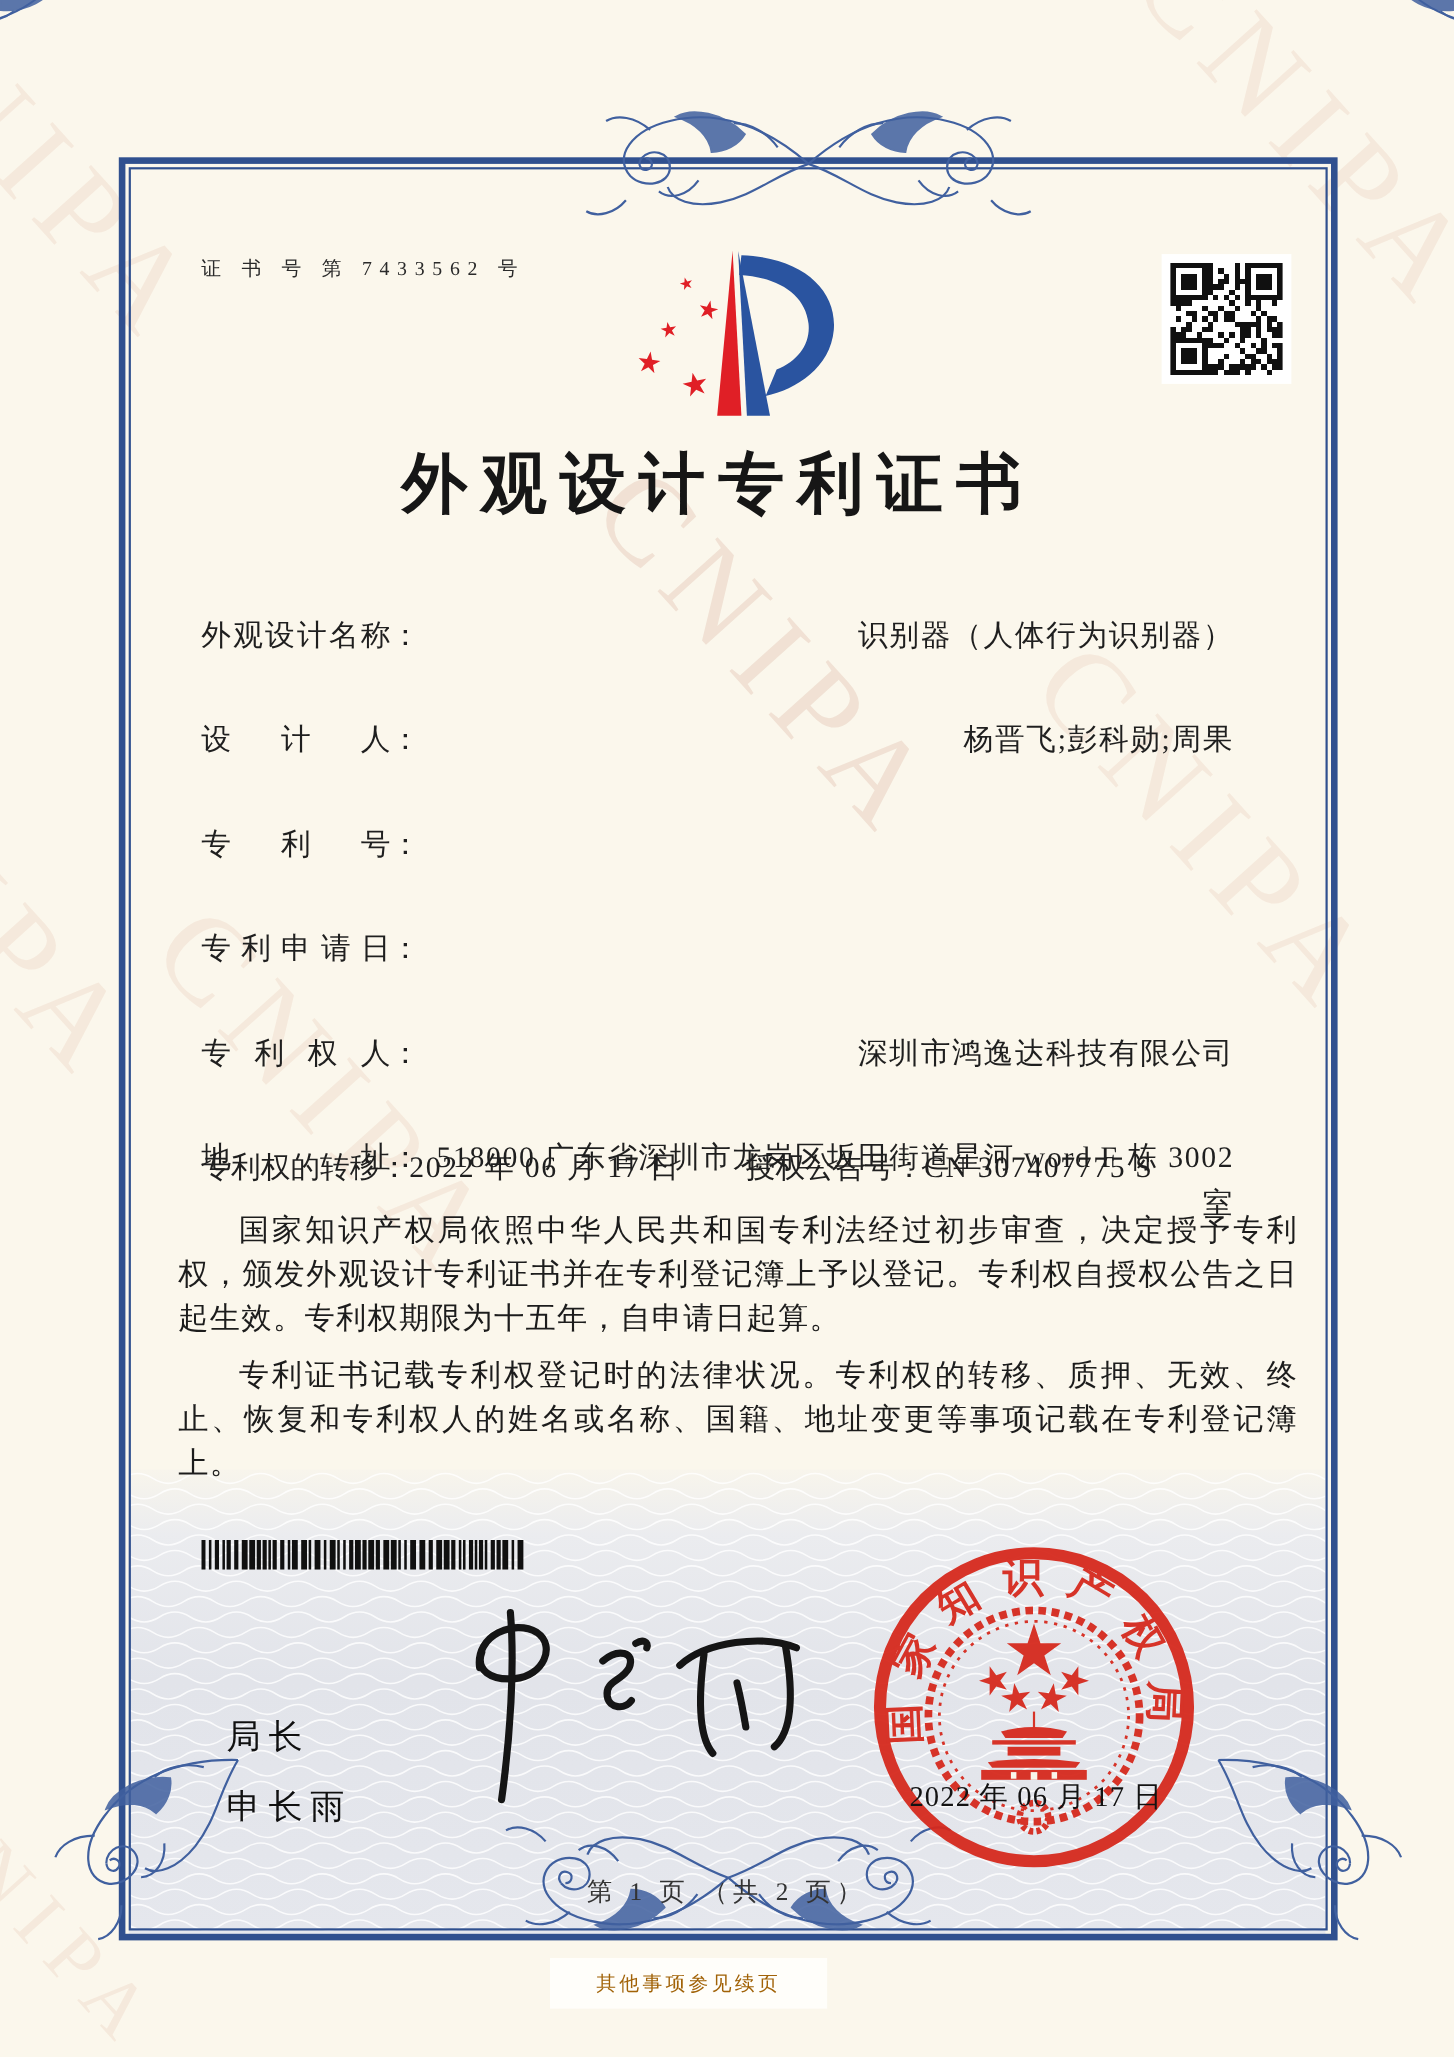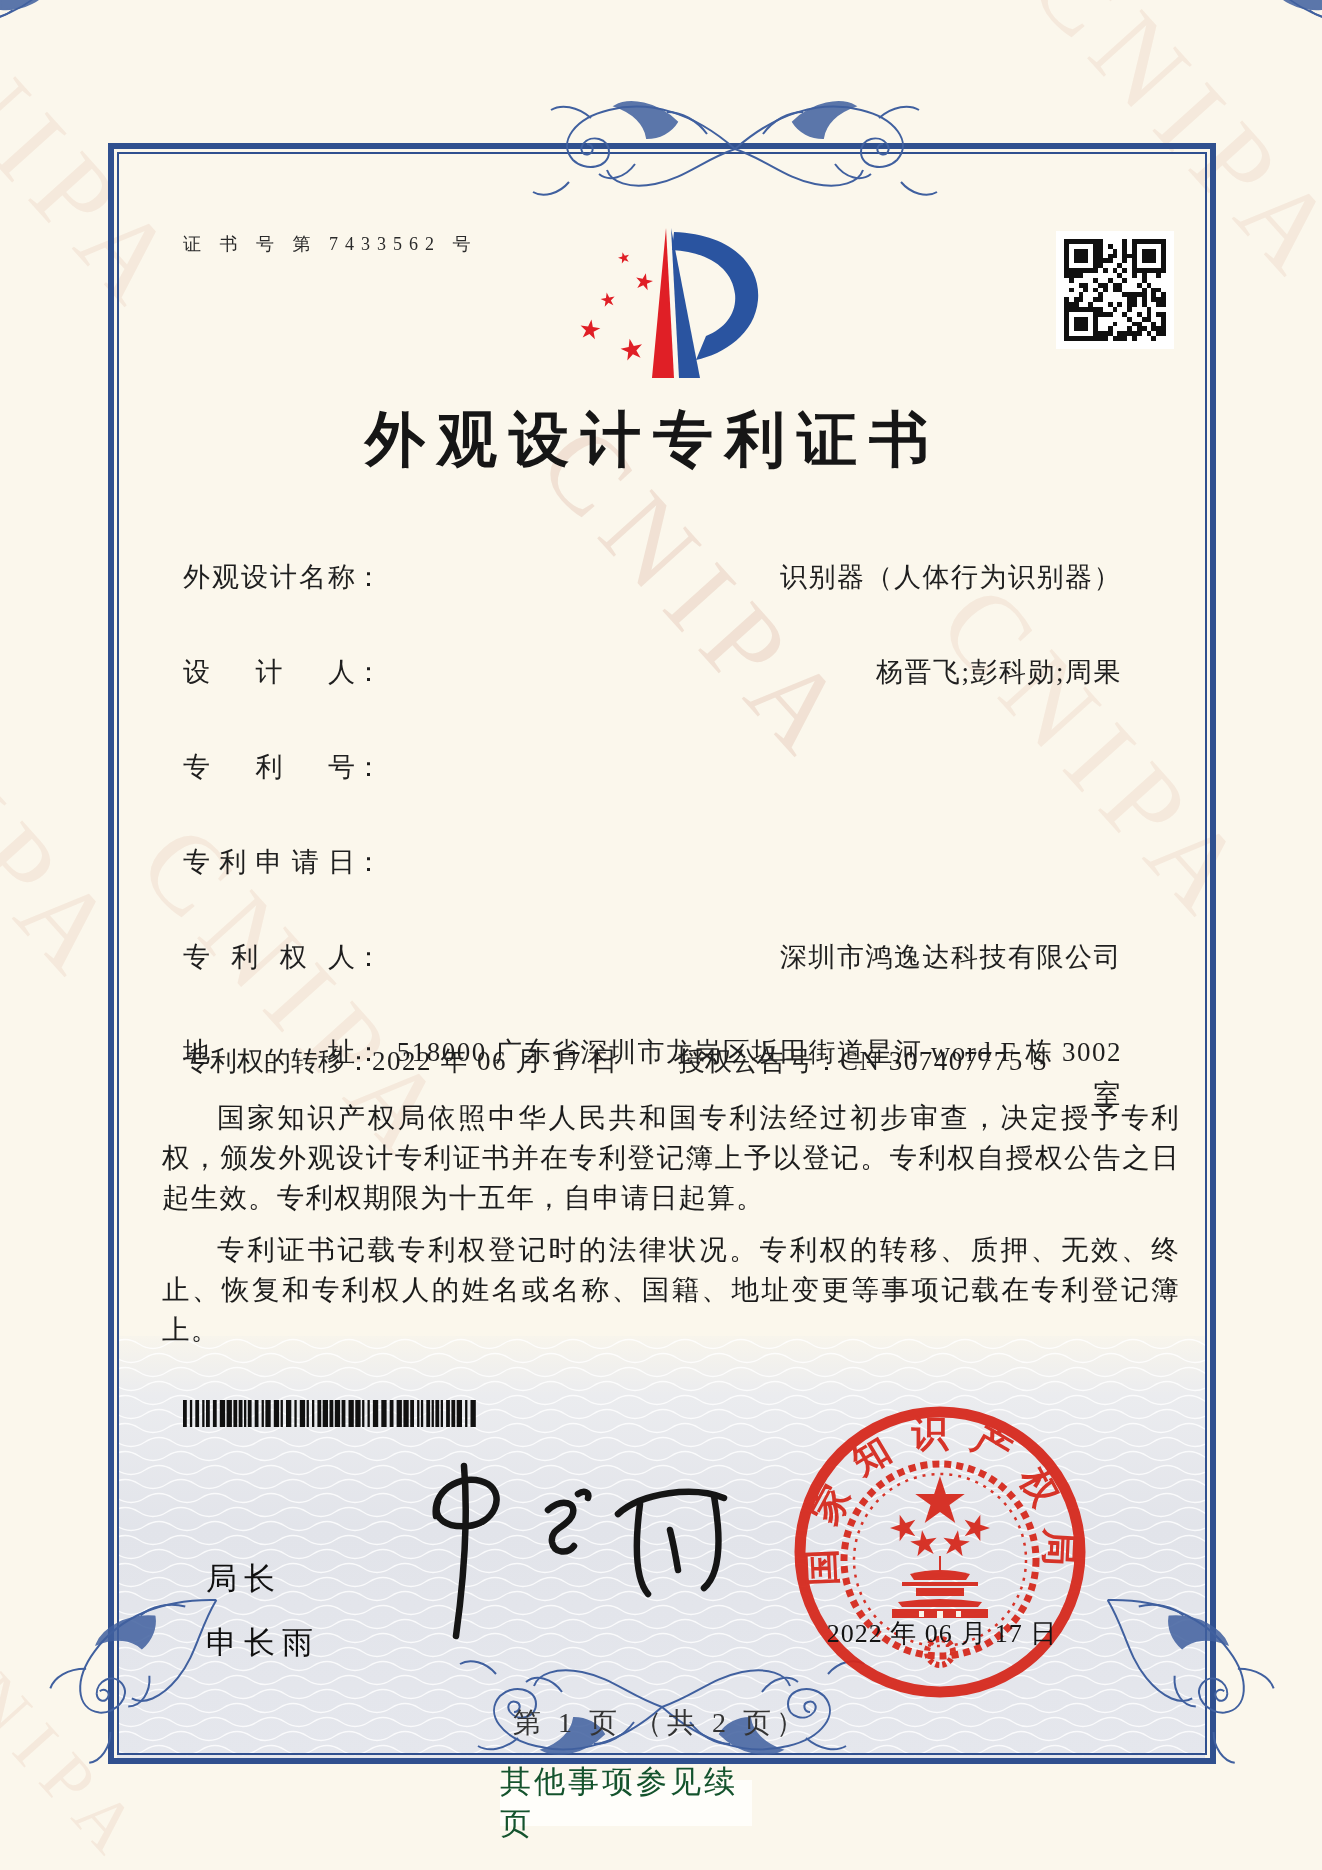--- a/index.html
+++ b/index.html
@@ -80,27 +80,27 @@
   .sig-name{top:1622px}
   .signature{position:absolute;left:372px;top:1458px;z-index:6}
   .signature path{fill:none;stroke:#151515;stroke-width:6.5px;stroke-linecap:round;stroke-linejoin:round}
   .seal{position:absolute;left:790px;top:1402px;z-index:6;opacity:.94}
   .seal-date{
     position:absolute;left:822px;top:1616px;width:240px;z-index:7;text-align:center;
     font-size:26px;letter-spacing:1px;color:#131313;
   }
   .page-indicator{
     position:absolute;left:117px;top:1704px;width:1088px;z-index:5;text-align:center;
-    font-size:28px;letter-spacing:5px;color:#333;font-family:Liberation Serif, serif;
+    font-size:23px;letter-spacing:5px;color:#333;font-family:Liberation Serif, serif;
   }
   .note-box{
     position:absolute;left:500px;top:1780px;width:252px;height:46px;z-index:5;
     background:#fffefa;display:flex;align-items:center;justify-content:center;
   }
-  .note-box span{font-size:31px;letter-spacing:3px;color:#14532d;}
+  .note-box span{font-size:18px;letter-spacing:3px;color:#a16207;}
   .defs-hidden{position:absolute;width:0;height:0;overflow:hidden}
 </style>
 </head>
 <body>
 
 <svg class="defs-hidden" aria-hidden="true">
   <defs>
     <polygon id="star" points="0,-10 -2.25,-3.09 -9.51,-3.09 -3.63,1.18 -5.88,8.09 0,3.82 5.88,8.09 3.63,1.18 9.51,-3.09 2.25,-3.09"></polygon>
     <g id="flr">
       <path d="M218,55 C176,18 132,6 92,16 C58,24 40,48 56,66 C68,78 92,74 92,58 C92,44 74,40 66,50"></path>

